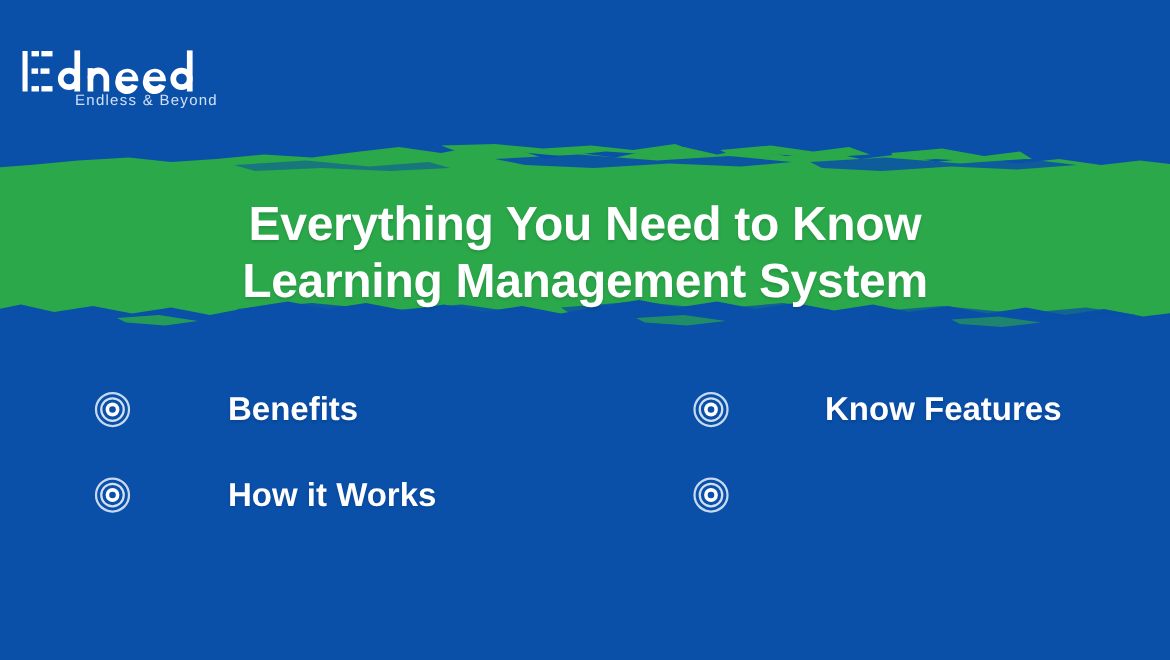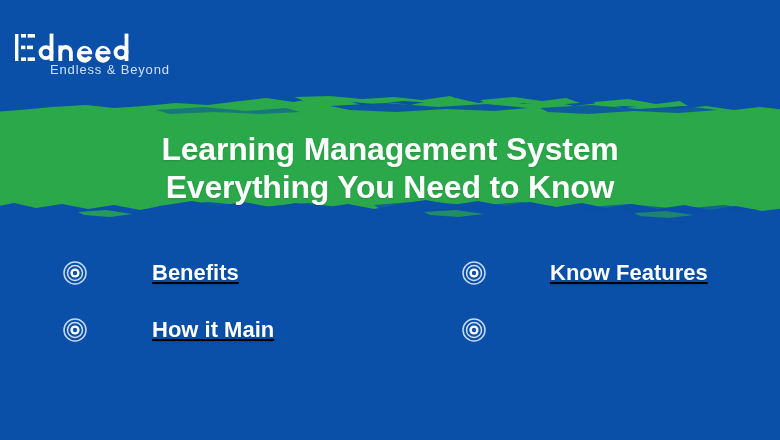--- a/index.html
+++ b/index.html
@@ -26,21 +26,21 @@
   
   #logo {
     position:absolute;
     left:14px; top:33px;
     width:160px; height:48px;
   }
   #logo-mark { display:block; }
   #logo-tagline {
     position:absolute;
     left:36px; top:29px;
-    font-size:13px;
+    font-size:10px;
     letter-spacing:0.85px;
     color:#cfe0f5;
     white-space:nowrap;
     font-weight:400;
   }
 
   
   #brush-band {
     position:absolute;
     left:-6px; top:96px;
@@ -69,21 +69,20 @@
 
   
   #topics {
     position:absolute;
     left:0; top:244px;
     width:667px;
     display:grid;
     grid-template-columns:400px 380px;
     grid-auto-rows:57px;
     z-index:4;
-    text-decoration:underline;
   }
   .topic {
     display:flex;
     align-items:center;
   }
   .topic-icon {
     width:52px; height:52px;
     flex:0 0 52px;
     position:relative;
   }
@@ -166,22 +165,22 @@
         <path d="M81.6,19.6a7.5,7.5 0 1 1 15,1.6l-11.1,0a3.9,3.9 0 0 0 6.9,1.8l3.9,1.3a7.6,7.6 0 0 1 -14.7,-4.7Z M85.5,18.1l7.4,0a3.8,3.8 0 0 0 -7.4,0Z"></path>
 
         <path d="M99.6,19.6a7.4,7.4 0 1 1 14.8,0a7.4,7.4 0 1 1 -14.8,0 M103.4,19.6a3.6,3.6 0 1 0 7.2,0a3.6,3.6 0 1 0 -7.2,0Z"></path>
         <rect x="110.6" y="0.6" width="3.8" height="27.4"></rect>
       </g>
     </svg>
     <div id="logo-tagline">Endless &amp; Beyond</div>
   </div>
 
   <div id="title-block">
+    <span class="title-line">Everything You Need to Know</span>
     <span class="title-line">Learning Management System</span>
-    <span class="title-line">Everything You Need to Know</span>
   </div>
 
   <div id="topics">
 
     <div class="topic col-a">
       <span class="topic-icon">
         <svg viewBox="0 0 52 52" aria-hidden="true">
           <defs>
             <radialGradient id="rb" cx="50%" cy="50%" r="50%">
               <stop offset="0%" stop-color="#ffffff" stop-opacity="0.95"></stop>
@@ -233,21 +232,21 @@
             <circle cx="26" cy="26" r="15" stroke-dasharray="1 2" opacity="0.8"></circle>
           </g>
           <g stroke="#dbe8f8" stroke-width="1.5" fill="none">
             <circle cx="26" cy="26" r="11" opacity="0.9"></circle>
             <circle cx="26" cy="26" r="7.5" opacity="0.95"></circle>
           </g>
           <circle cx="26" cy="26" r="4.6" fill="#ffffff"></circle>
           <circle cx="26" cy="26" r="2.2" fill="#0a4fa8"></circle>
         </svg>
       </span>
-      <span class="topic-label">How it Main</span>
+      <span class="topic-label">How it Works</span>
     </div>
 
     <div class="topic col-b">
       <span class="topic-icon">
         <svg viewBox="0 0 52 52" aria-hidden="true">
           <g stroke="url(#rb)" stroke-width="1" fill="none">
             <circle cx="26" cy="26" r="23" stroke-dasharray="1 2.4" opacity="0.55"></circle>
             <circle cx="26" cy="26" r="19" stroke-dasharray="1 2.2" opacity="0.7"></circle>
             <circle cx="26" cy="26" r="15" stroke-dasharray="1 2" opacity="0.8"></circle>
           </g>

